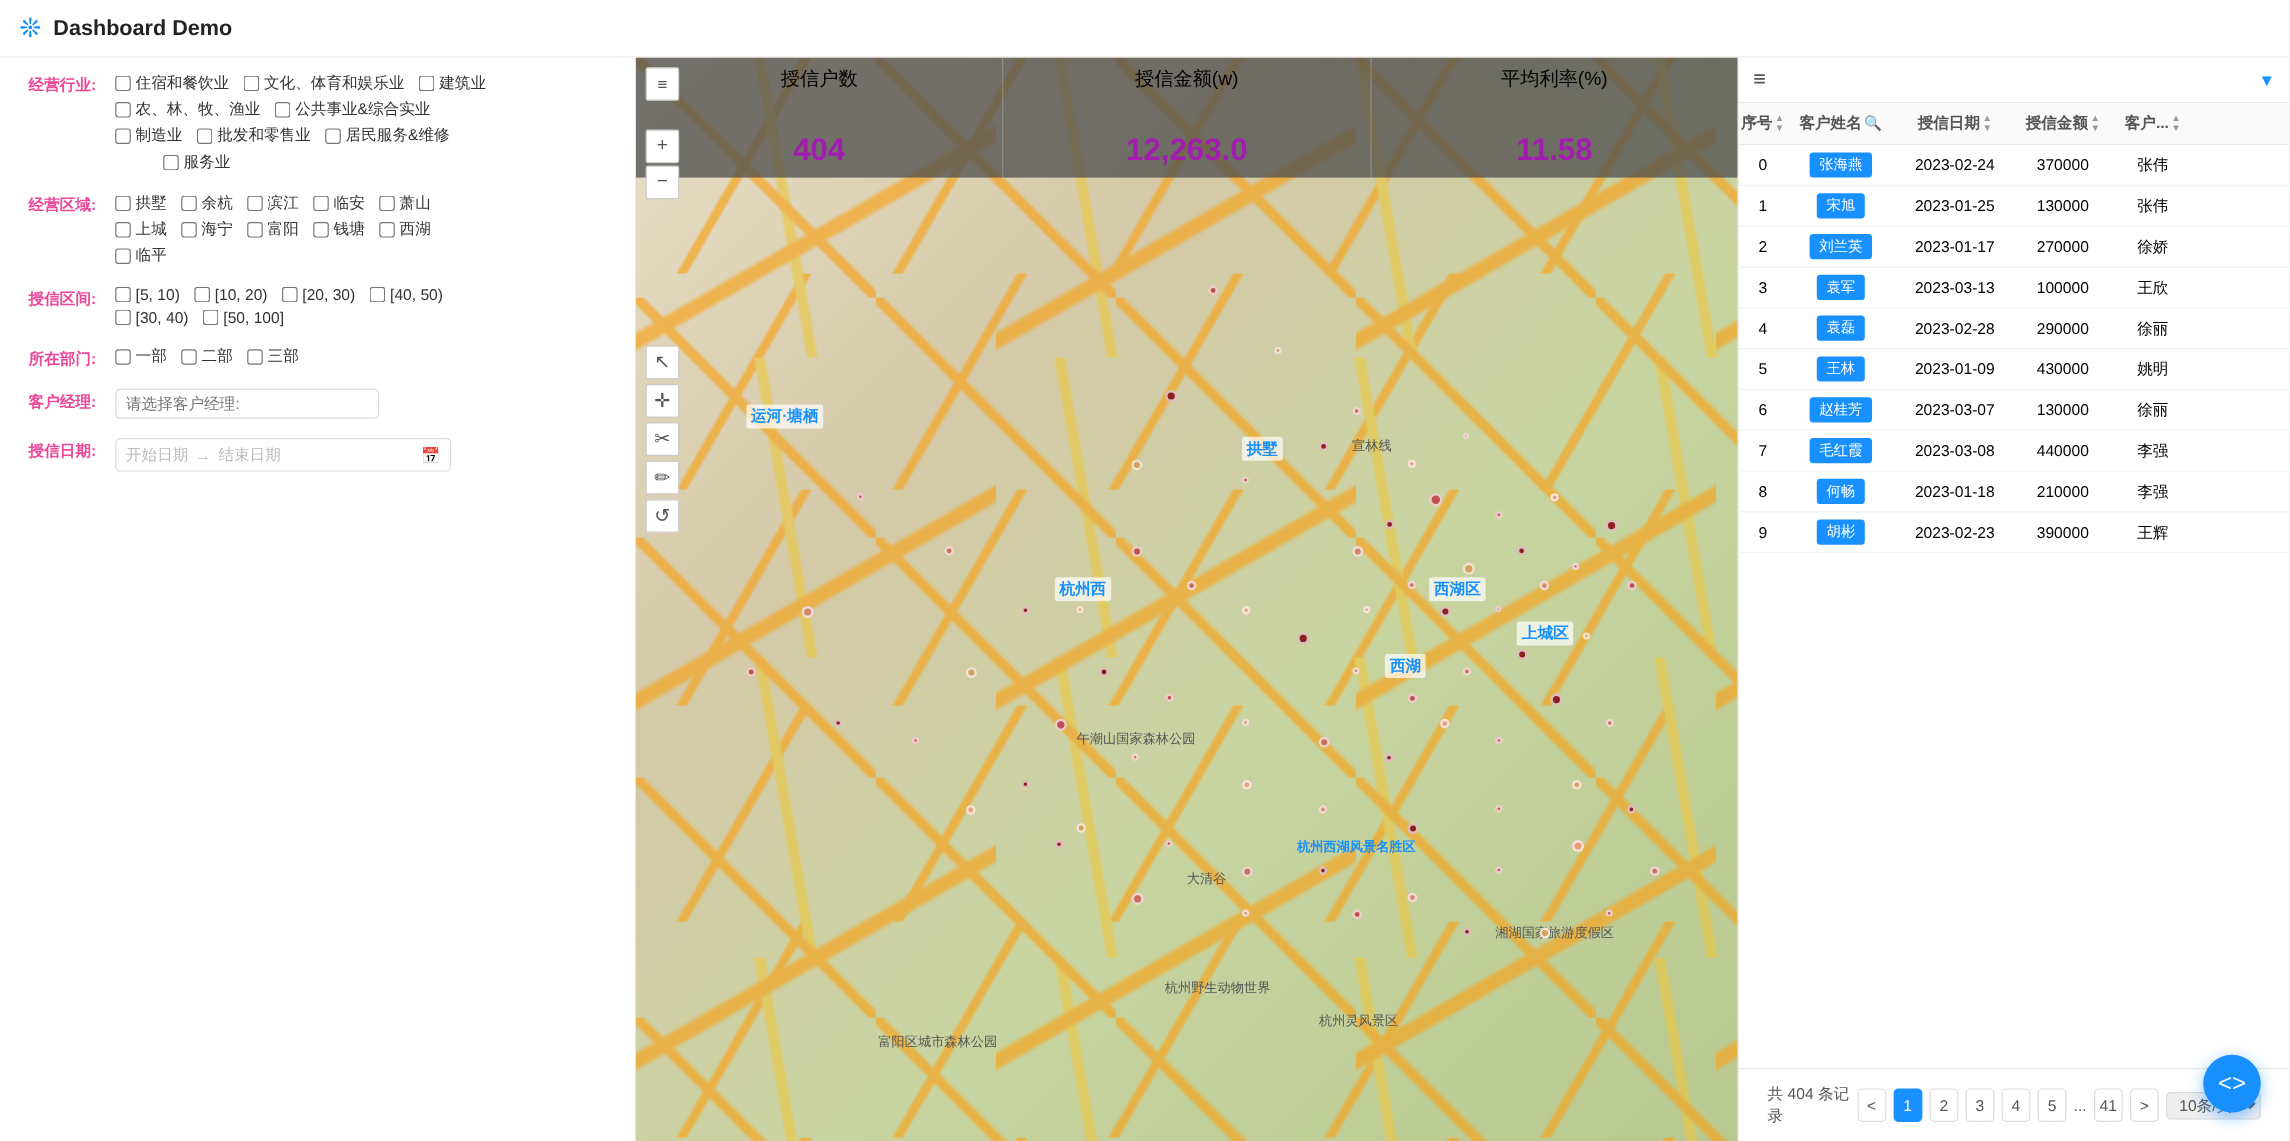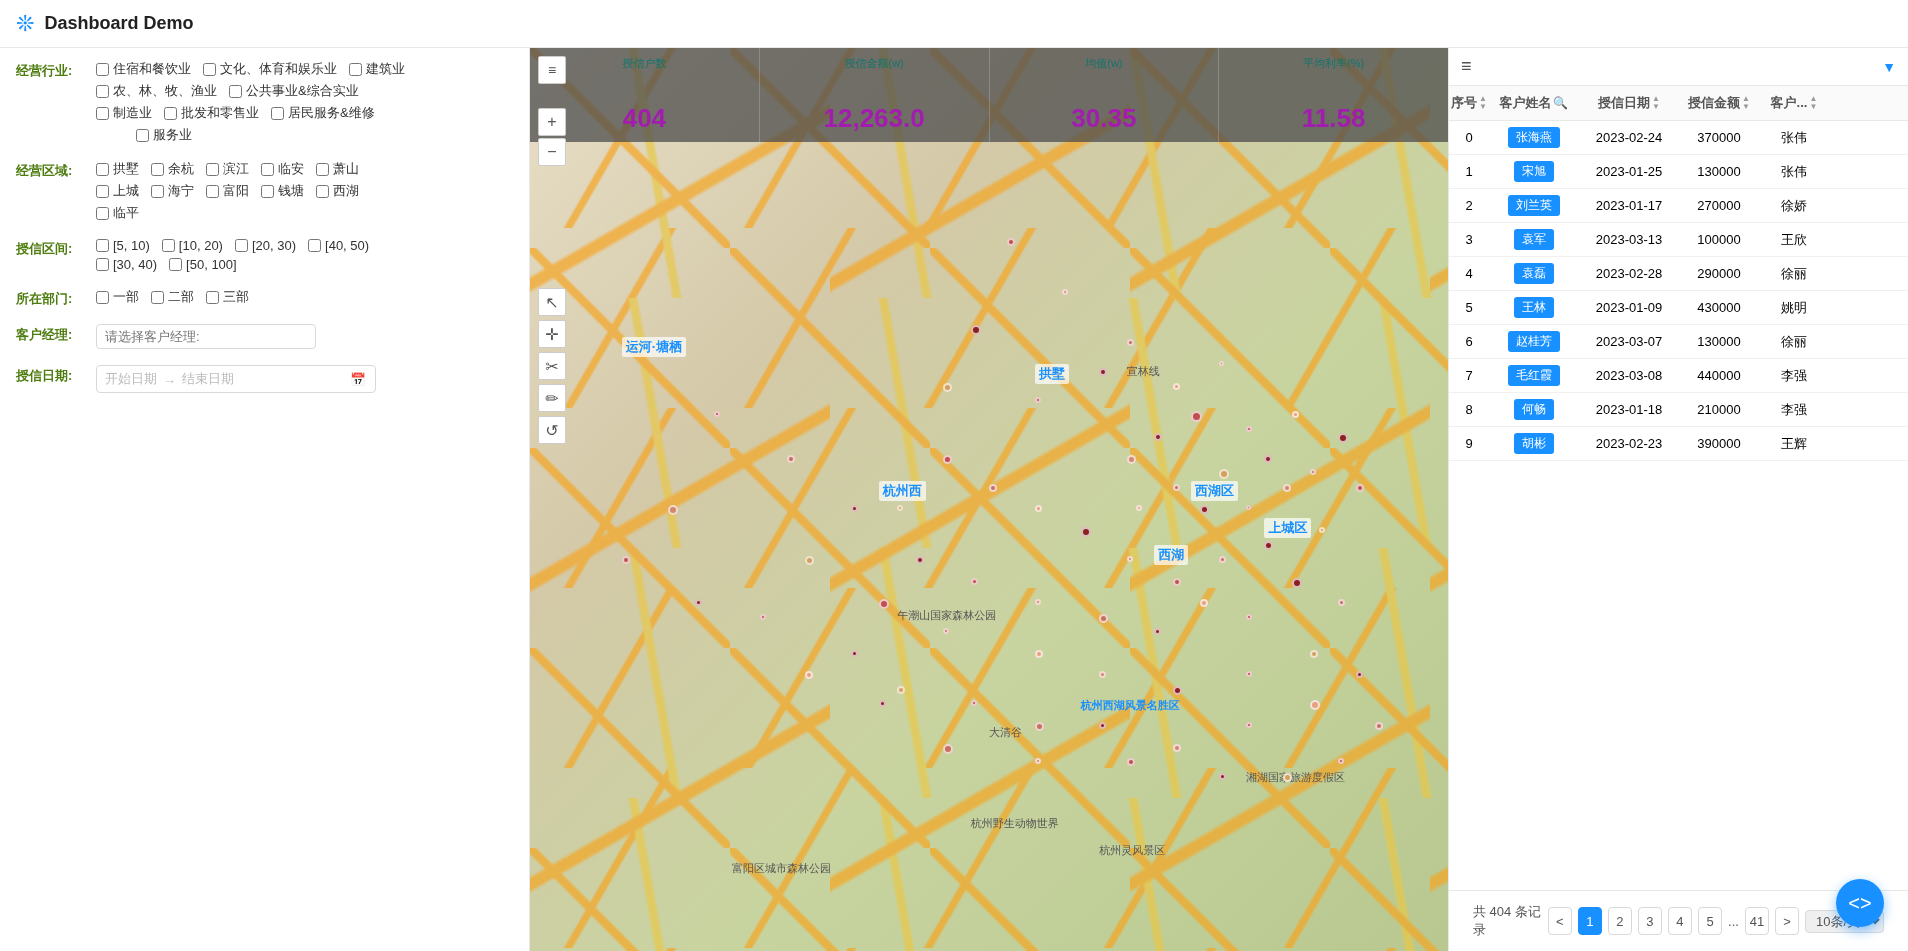--- a/index.html
+++ b/index.html
@@ -17,21 +17,21 @@
     
     .main { display: flex; height: calc(951px - 48px); }
 
     
     .left-panel {
       width: 530px; background: #fff; border-right: 1px solid #e8e8e8;
       padding: 12px 16px; overflow-y: auto; flex-shrink: 0;
     }
 
     .filter-row { display: flex; align-items: flex-start; margin-bottom: 16px; gap: 8px; }
-    .filter-label { min-width: 72px; font-weight: 600; color: #4d7c0f; padding-top: 2px; text-align: left; }
+    .filter-label { min-width: 72px; font-weight: 600; color: #ec4899; padding-top: 2px; text-align: center; }
     .filter-content { flex: 1; display: flex; flex-wrap: wrap; gap: 4px 12px; }
 
     .checkbox-item { display: flex; align-items: center; gap: 4px; cursor: pointer; }
     .checkbox-item input[type=checkbox] { width: 13px; height: 13px; cursor: pointer; }
     .checkbox-item span { color: #333; font-size: 13px; }
 
     .filter-input {
       border: 1px solid #d9d9d9; border-radius: 4px; padding: 4px 8px;
       width: 220px; font-size: 13px; color: #999; outline: none;
     }
@@ -50,21 +50,21 @@
     
     .stats-bar {
       position: absolute; top: 0; left: 0; right: 0;
       display: flex; background: rgba(0,0,0,0.05); z-index: 10;
     }
     .stat-card {
       flex: 1; background: rgba(80,80,80,0.75); color: #fff;
       padding: 8px 12px; text-align: center; border-right: 1px solid rgba(255,255,255,0.2);
     }
     .stat-card:last-child { border-right: none; }
-    .stat-label { font-size: 11px; color: #0f766e; margin-bottom: 4px; }
+    .stat-label { font-size: 16px; color: #000000; margin-bottom: 4px; }
     .stat-value { font-size: 26px; font-weight: 700; color: #a21caf; margin-top: 32px; }
 
     
     .map-bg {
       width: 100%; height: 100%;
       background: linear-gradient(135deg, #e8dfc8 0%, #d4c9a8 30%, #c8d4a0 60%, #b8c890 100%);
       position: relative; overflow: hidden;
     }
 
     
@@ -371,24 +371,20 @@
   <div class="map-area">
 
     <div class="stats-bar" id="stats-bar">
         <div class="stat-card">
           <div class="stat-label">授信户数</div>
     <div class="stat-value">404</div>
         </div>
         <div class="stat-card">
           <div class="stat-label">授信金额(w)</div>
     <div class="stat-value">12,263.0</div>
-        </div>
-        <div class="stat-card">
-          <div class="stat-label">均值(w)</div>
-    <div class="stat-value">30.35</div>
         </div>
         <div class="stat-card">
           <div class="stat-label">平均利率(%)</div>
     <div class="stat-value">11.58</div>
         </div>
       </div>
 
     <div class="map-bg" id="map-bg">
       <div class="map-roads"></div>
 

